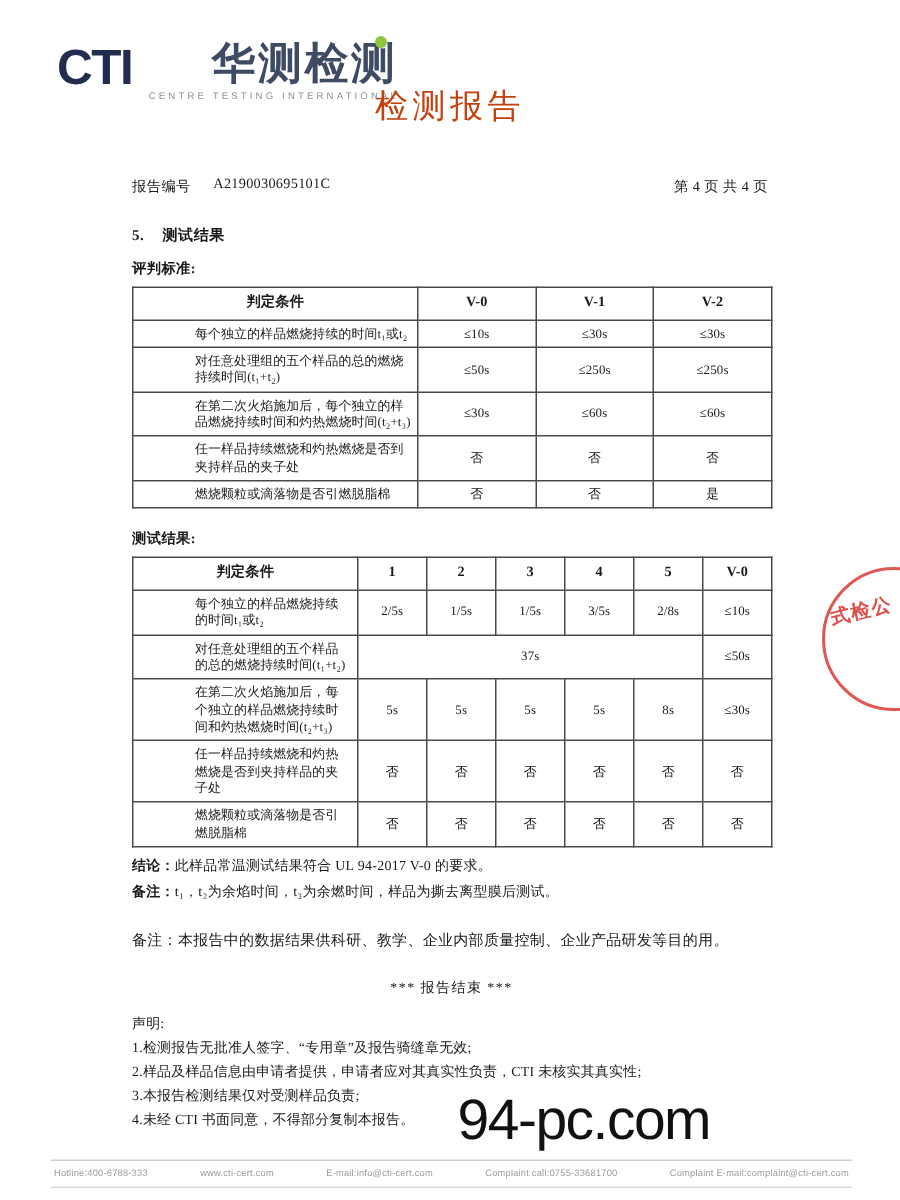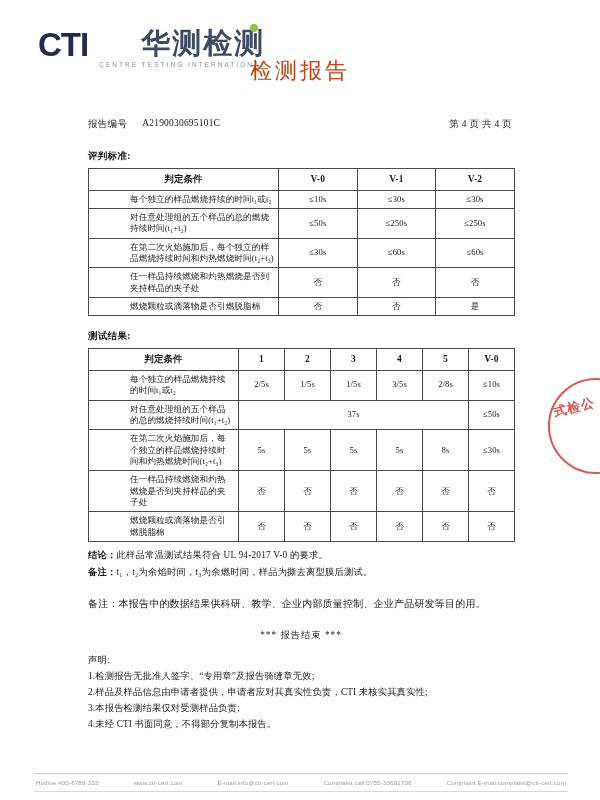--- a/index.html
+++ b/index.html
@@ -277,20 +277,23 @@
   <div class="meta-row">
     <div class="meta-left">
       <span>报告编号</span>
       <span class="meta-num">A2190030695101C</span>
     </div>
     <div>第 4 页  共 4 页</div>
   </div>
 
   <div class="content">
 
+    <div class="section-head">
+      <span class="num">5.</span><span>测试结果</span>
+    </div>
 
     <div class="sub-label">评判标准:</div>
     <table class="rpt t1">
       <colgroup>
           <col class="c0">
           <col class="cx">
           <col class="cx">
           <col class="cx">
         </colgroup>
       <thead>
@@ -420,20 +423,21 @@
       <span class="dl">1.检测报告无批准人签字、“专用章”及报告骑缝章无效;</span>
       <span class="dl">2.样品及样品信息由申请者提供，申请者应对其真实性负责，CTI 未核实其真实性;</span>
       <span class="dl">3.本报告检测结果仅对受测样品负责;</span>
       <span class="dl">4.未经 CTI 书面同意，不得部分复制本报告。</span>
     </div>
   </div>
 
   <div class="stamp"></div>
   <div class="stamp-text">式检公</div>
 
+  <div class="watermark">94-pc.com</div>
 
   <div class="footer">
     <div class="rule-top"></div>
     <div class="f-row">
       <span>Hotline:400-6788-333</span>
       <span>www.cti-cert.com</span>
       <span>E-mail:info@cti-cert.com</span>
       <span>Complaint call:0755-33681700</span>
       <span>Complaint E-mail:complaint@cti-cert.com</span>
     </div>

